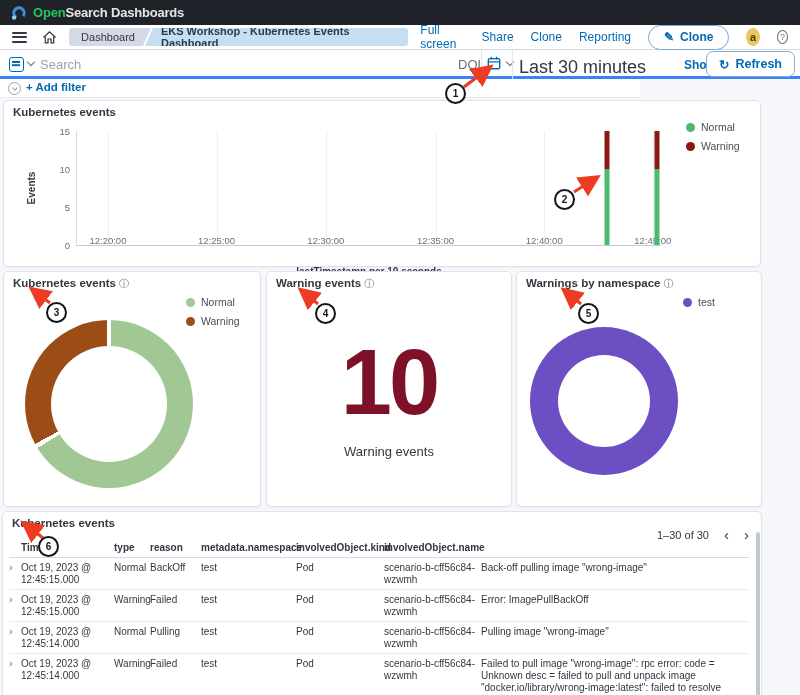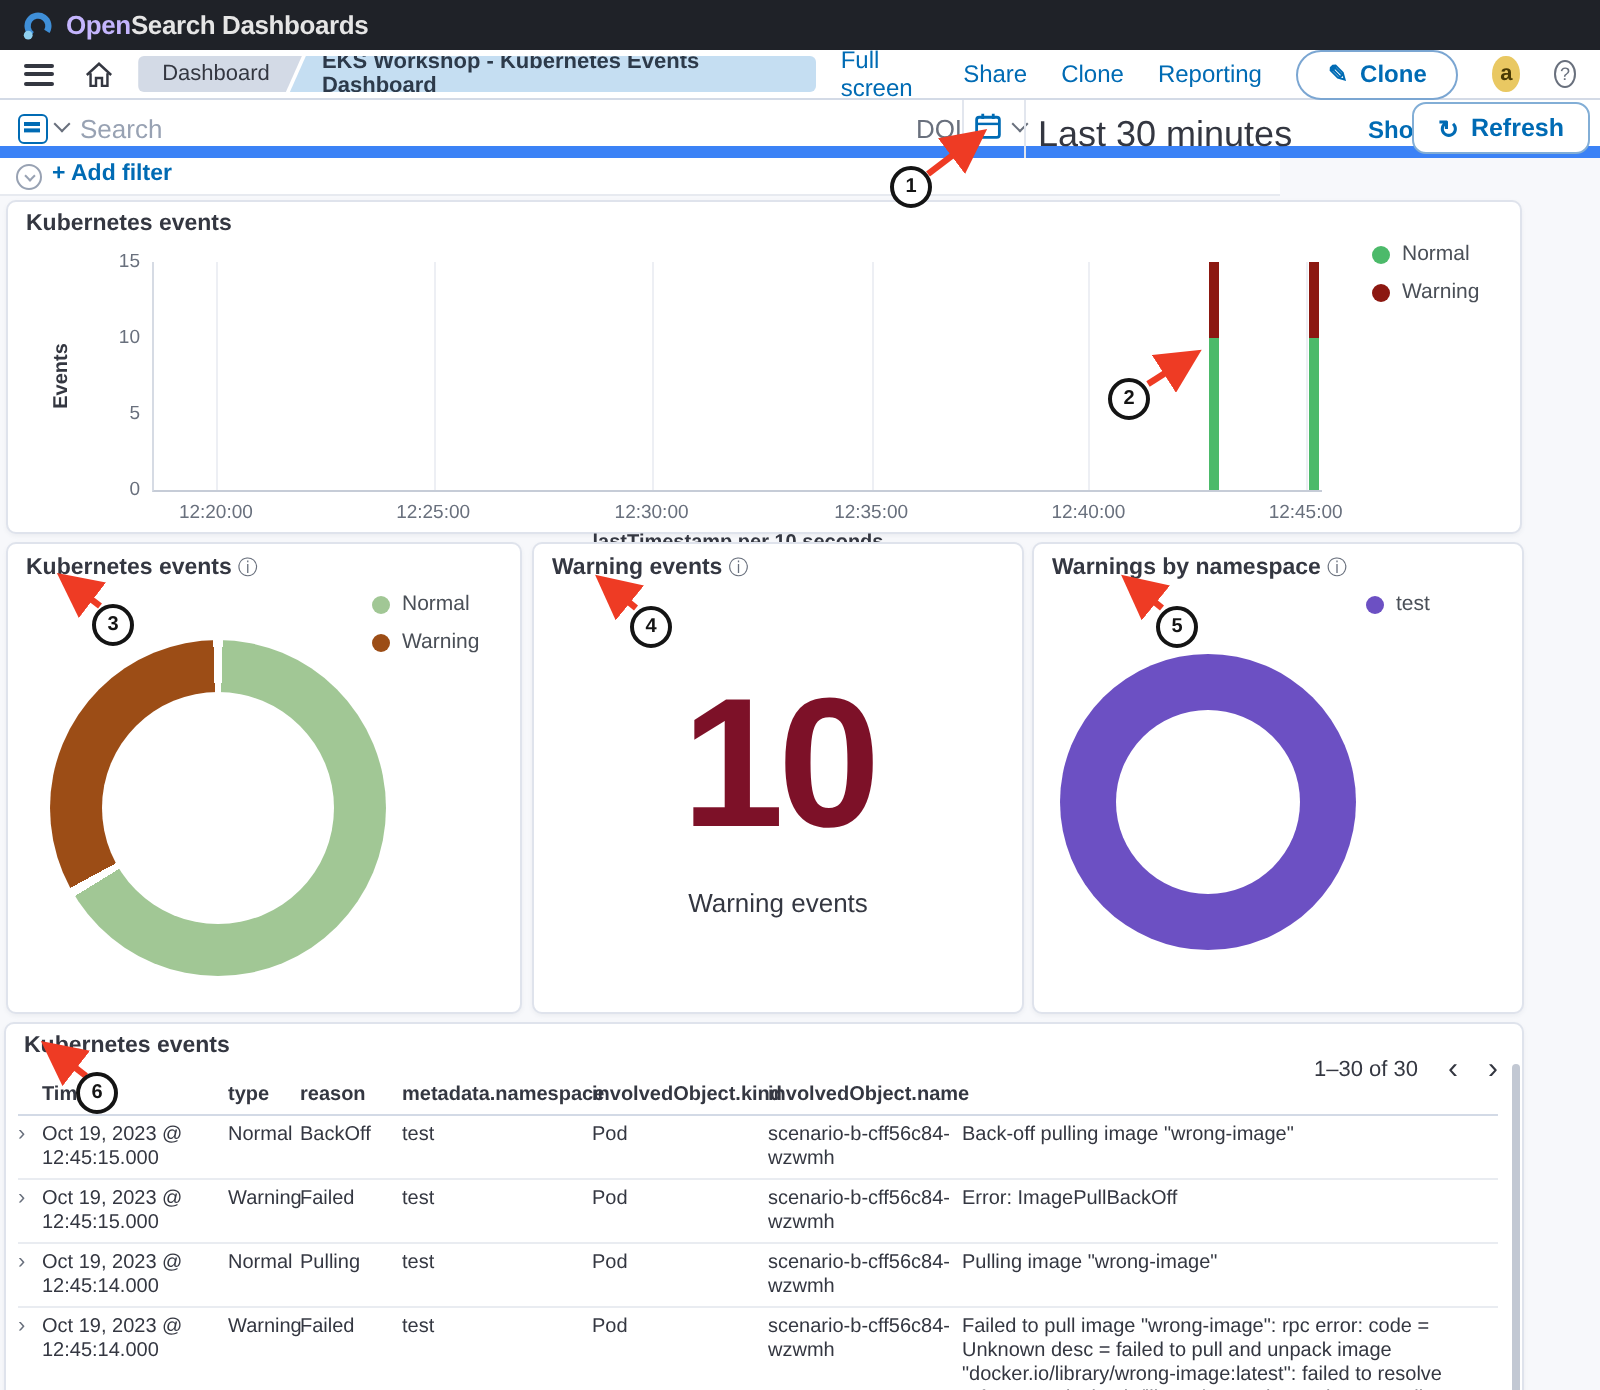--- a/index.html
+++ b/index.html
@@ -3,21 +3,21 @@
 <meta charset="utf-8">
 <style>
   * { margin:0; padding:0; box-sizing:border-box; }
   html,body { width:800px; height:695px; overflow:hidden; background:#f7f8fb;
     font-family:"Liberation Sans", sans-serif; color:#343741; }
 
   
   .topbar { position:absolute; left:0; top:0; width:800px; height:25px; background:#1f2228;
     display:flex; align-items:center; padding-left:11px; gap:6px; }
   .brand { font-size:13px; font-weight:bold; letter-spacing:-.2px; }
-  .brand .b1 { color:#c4b5fd; } .brand .b2 { color:#e5e5e5; }
+  .brand .b1 { color:#22c55e; } .brand .b2 { color:#e5e5e5; }
 
   
   .navbar { position:absolute; left:0; top:25px; width:800px; height:25px; background:#fff;
     border-bottom:1px solid #d3dae6; display:flex; align-items:center; padding:0 8px; }
   .burger { width:16px; height:11px; display:flex; flex-direction:column; justify-content:space-between; margin:0 9px 0 4px; cursor:pointer; }
   .burger span { height:2px; background:#343741; border-radius:1px; }
   .homeic { margin:0 12px 0 6px; display:flex; }
   .crumb { height:18px; display:flex; align-items:center; font-size:11px; padding:0 12px; color:#343741; }
   .crumb1 { background:#d3dae6; clip-path:polygon(0 0,100% 0,calc(100% - 8px) 100%,0 100%); border-radius:3px 0 0 3px; padding-right:16px; }
   .crumb2 { background:#c5def2; clip-path:polygon(8px 0,100% 0,100% 100%,0 100%); margin-left:-6px; border-radius:0 3px 3px 0; padding-left:16px; font-weight:bold; color:#2d3a4a; }
@@ -25,21 +25,21 @@
   .navlink { font-size:12px; color:#006BB4; cursor:pointer; }
   .editbtn { height:25px; border:1px solid #7ba6d2; border-radius:13px; color:#006BB4;
     font-size:12px; font-weight:bold; display:flex; align-items:center; gap:6px; padding:0 15px; background:#fff; cursor:pointer; }
   .avatar { width:18px; height:18px; border-radius:50%; background:#e9c862; color:#4a3b05;
     font-size:11px; font-weight:bold; display:flex; align-items:center; justify-content:center; cursor:pointer; }
   .helpic { width:14px; height:14px; border:1.4px solid #69707d; border-radius:50%; color:#69707d;
     font-size:9px; display:flex; align-items:center; justify-content:center; margin-right:4px; cursor:pointer; }
 
   
   .querybar { position:absolute; left:0; top:50px; width:800px; height:29px; background:#fff;
-    border-bottom:6px solid #3b82f6; }
+    border-bottom:3px solid #3b82f6; }
   .sq-icon { position:absolute; left:9px; top:7px; width:15px; height:15px; border:1.6px solid #006BB4; border-radius:3px; }
   .sq-icon:before { content:""; position:absolute; left:2px; top:3px; width:8px; height:1.6px; background:#006BB4; box-shadow:0 3.2px 0 #006BB4; }
   .chev { width:6px; height:6px; border-right:1.6px solid #69707d; border-bottom:1.6px solid #69707d;
     transform:rotate(45deg); display:inline-block; }
   .sq-chev { position:absolute; left:28px; top:9px; }
   .search-ph { position:absolute; left:40px; top:7px; font-size:13px; color:#98a2b3; }
   .dql { position:absolute; left:458px; top:7px; font-size:13px; color:#69707d; cursor:pointer; }
   .vsep { position:absolute; top:0; width:1px; height:29px; background:#e2e6ee; }
   .calgroup { position:absolute; left:487px; top:6px; display:flex; align-items:center; gap:6px; cursor:pointer; }
   .timerange { position:absolute; left:519px; top:7px; font-size:18px; color:#343741; cursor:pointer; }
@@ -64,21 +64,21 @@
   #p-pieA   { left:3px;   top:271px; width:258px; height:236px; }
   #p-metric { left:266px; top:271px; width:246px; height:236px;padding-left:39px; }
   #p-pieNS  { left:516px; top:271px; width:246px; height:236px; }
   #p-table  { left:2px;   top:511px; width:760px; height:200px; }
 
   
   .plotwrap { position:absolute; left:72px; top:30px; width:585px; height:115px;
     border-left:1px solid #d6dbe4; border-bottom:1px solid #c6ccd7; }
   .gl { position:absolute; top:0; bottom:0; width:1px; background:#edeff4; }
   .p1{left:5.3%}.p2{left:23.9%}.p3{left:42.6%}.p4{left:61.4%}.p5{left:80%}.p6{left:98.6%}
-  .xt { position:absolute; top:120px; transform:translateX(-50%); font-size:9.5px; color:#69707d; white-space:nowrap; }
+  .xt { position:absolute; top:104px; transform:translateX(-50%); font-size:9.5px; color:#69707d; white-space:nowrap; }
   .yl { position:absolute; left:-7px; transform:translate(-100%,-50%); font-size:9.5px; color:#69707d; }
   .ylab-events { position:absolute; left:-46px; top:50%; transform:translate(-50%,-50%) rotate(-90deg);
     font-size:10px; font-weight:bold; color:#343741; }
   .xaxis-title { position:absolute; top:135px; left:50%; transform:translateX(-50%);
     font-size:10px; font-weight:bold; color:#343741; white-space:nowrap; }
   .hbar { position:absolute; bottom:0; width:5px; height:100%; transform:translateX(-50%);
     display:flex; flex-direction:column; justify-content:flex-end; }
   .legend { position:absolute; display:flex; flex-direction:column; gap:7px; }
   .litem { display:flex; align-items:center; gap:6px; font-size:10.5px; color:#4a4f57; cursor:pointer; }
   .dot { width:9px; height:9px; border-radius:50%; flex:0 0 auto; }

